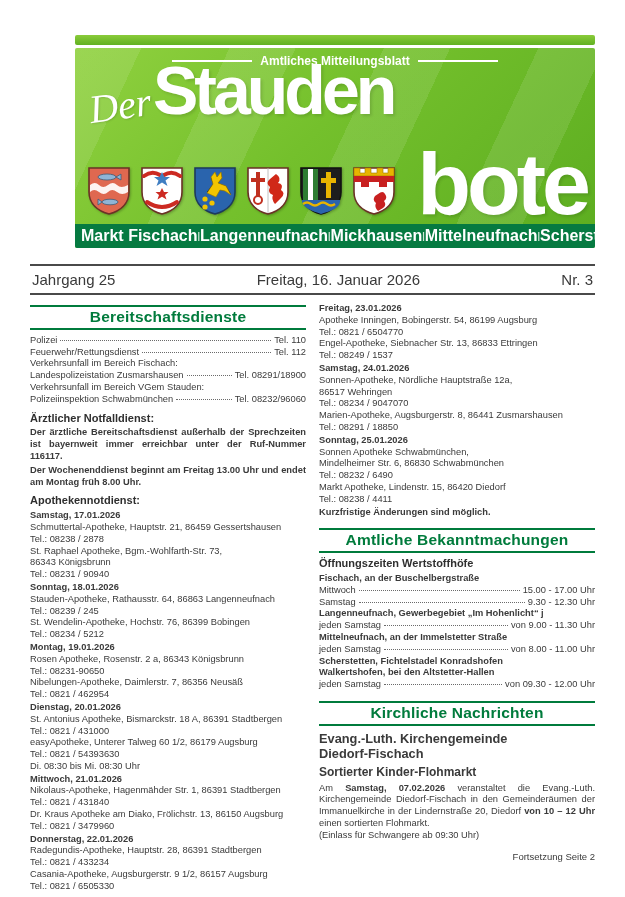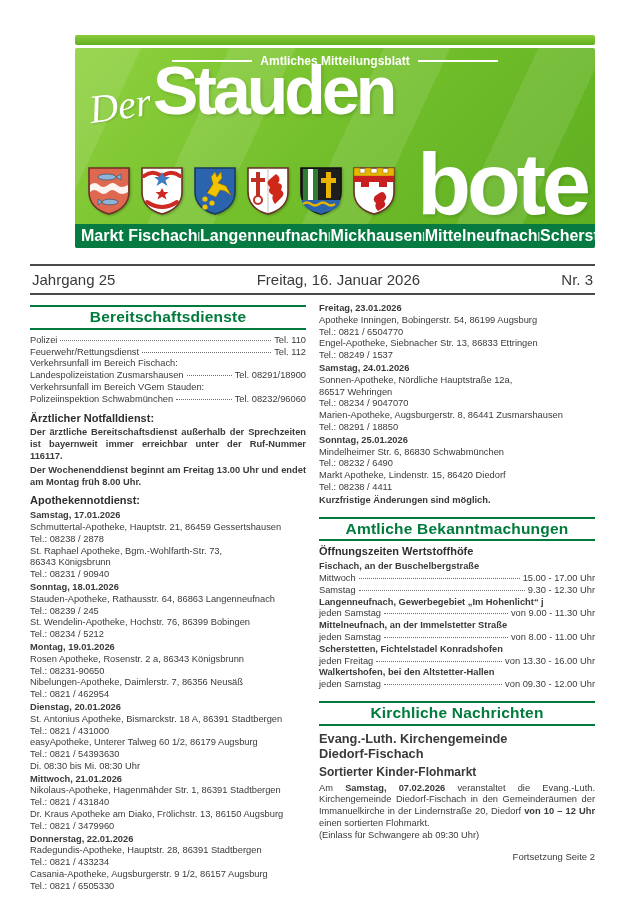--- a/index.html
+++ b/index.html
@@ -270,20 +270,21 @@
           <div class="entry">
             <div class="date u">Samstag, 24.01.2026</div>
             <div>Sonnen-Apotheke, Nördliche Hauptstraße 12a,</div>
             <div>86517 Wehringen</div>
             <div>Tel.: 08234 / 9047070</div>
             <div>Marien-Apotheke, Augsburgerstr. 8, 86441 Zusmarshausen</div>
             <div>Tel.: 08291 / 18850</div>
           </div>
           <div class="entry">
             <div class="date u">Sonntag, 25.01.2026</div>
+            <div>Sonnen Apotheke Schwabmünchen,</div>
             <div>Mindelheimer Str. 6, 86830 Schwabmünchen</div>
             <div>Tel.: 08232 / 6490</div>
             <div>Markt Apotheke, Lindenstr. 15, 86420 Diedorf</div>
             <div>Tel.: 08238 / 4411</div>
           </div>
         </div>
       <div class="note-bold">Kurzfristige Änderungen sind möglich.</div>
 
       <div class="spacer8"></div>
       <div class="sec-head">
@@ -311,25 +312,20 @@
             <span class="dots"></span>
             <span class="val">von 9.00 - 11.30 Uhr</span>
           </div>
           <div class="ws-name">Mittelneufnach, an der Immelstetter Straße</div>
           <div class="dotrow">
             <span class="lbl">jeden Samstag</span>
             <span class="dots"></span>
             <span class="val">von 8.00 - 11.00 Uhr</span>
           </div>
           <div class="ws-name">Scherstetten, Fichtelstadel Konradshofen</div>
-          <div class="dotrow">
-            <span class="lbl">jeden Freitag</span>
-            <span class="dots"></span>
-            <span class="val">von 13.30 - 16.00 Uhr</span>
-          </div>
           <div class="ws-name">Walkertshofen, bei den Altstetter-Hallen</div>
           <div class="dotrow">
             <span class="lbl">jeden Samstag</span>
             <span class="dots"></span>
             <span class="val">von 09.30 - 12.00 Uhr</span>
           </div>
         </div>
 
       <div class="spacer8"></div>
       <div class="sec-head">

